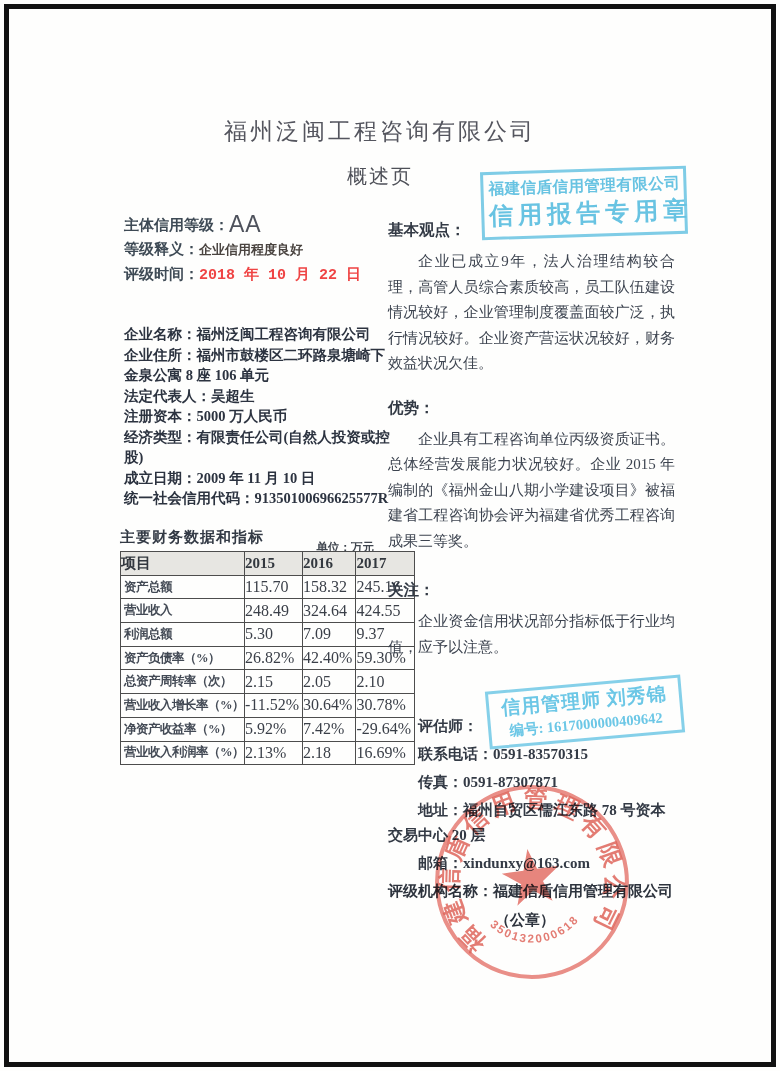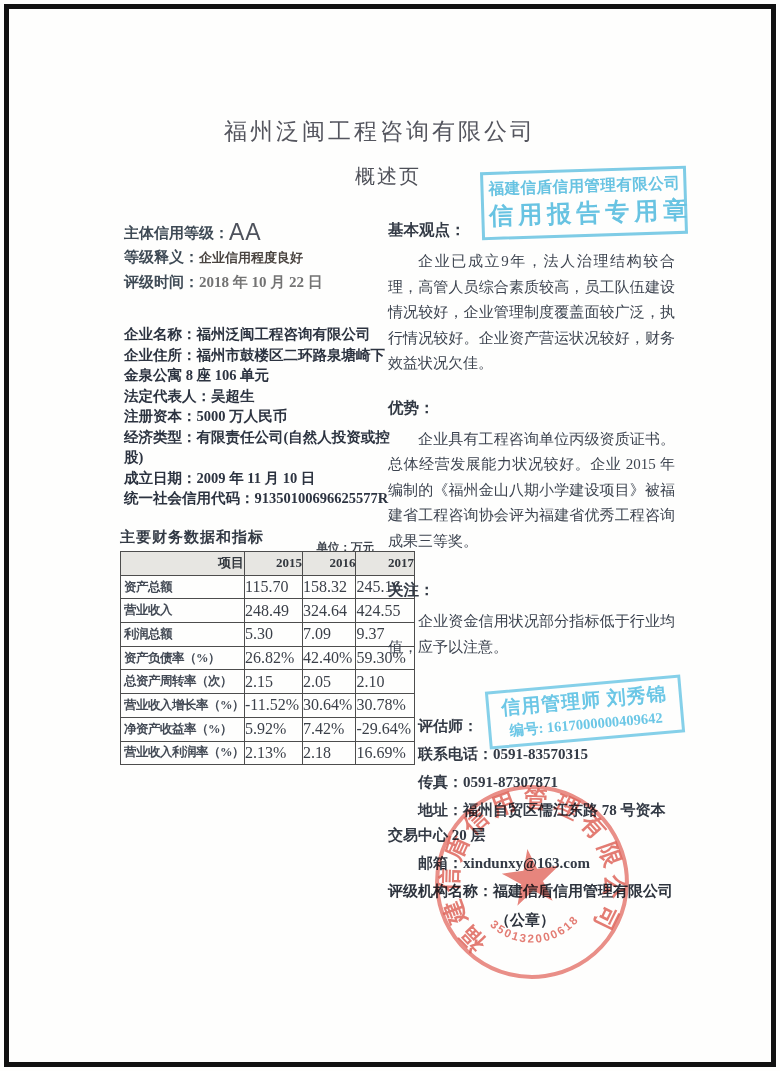--- a/index.html
+++ b/index.html
@@ -4,40 +4,40 @@
 <style>
   html,body{margin:0;padding:0;}
   body{width:780px;height:1071px;background:#ffffff;position:relative;
        font-family:"Liberation Serif","DejaVu Serif",serif;color:#3a3f49;}
   .page{position:absolute;inset:0;width:780px;height:1071px;overflow:hidden;background:#fefefd;}
   .frame{position:absolute;top:4px;left:4px;right:4px;bottom:4px;border:5px solid #111;pointer-events:none;}
 
   
   .doc-title{position:absolute;top:116px;left:0;width:760px;text-align:center;
              font-size:23px;letter-spacing:3px;color:#54555e;font-weight:500;}
-  .doc-subtitle{position:absolute;top:163px;left:8px;width:760px;text-align:center;
+  .doc-subtitle{position:absolute;top:163px;left:0;width:760px;text-align:center;
              font-size:20px;letter-spacing:2px;color:#4e5058;font-weight:500;}
 
   
-  .rating{position:absolute;left:124px;top:220px;width:270px;font-size:15px;line-height:24px;color:#3e4a55;font-weight:600;}
+  .rating{position:absolute;left:124px;top:212px;width:270px;font-size:15px;line-height:24px;color:#3e4a55;font-weight:600;}
   .rating .grade-val{font-family:"Liberation Sans","DejaVu Sans",sans-serif;font-size:23px;color:#4e525c;font-weight:400;letter-spacing:1px;vertical-align:-2px;}
   .rating .meaning-val{font-size:13px;color:#4a4440;}
-  .rating .date-val{color:#737373;}
+  .rating .date-val{color:#ef4444;font-family:Liberation Mono, monospace;}
 
   .company{position:absolute;left:124px;top:324px;width:274px;font-size:14.5px;line-height:20.5px;
            font-weight:600;color:#2c3340;}
   .company .co-field{display:inline;}
 
   .fin-head{position:absolute;left:120px;top:528px;width:254px;}
   .fin-title{font-size:15px;font-weight:700;color:#333a45;letter-spacing:1px;display:inline-block;}
   .fin-unit{font-size:11.5px;color:#40464f;float:right;margin-top:12px;font-weight:600;}
   table.fin{position:absolute;left:120px;top:551px;border-collapse:collapse;table-layout:fixed;
             font-size:13px;color:#3a3f48;}
   table.fin th, table.fin td{border:1px solid #4d4d4d;height:22.7px;padding:0;}
-  table.fin th{background:#e7e6e2;font-weight:700;text-align:right;font-size:13px;color:#33383f;}
+  table.fin th{background:#e7e6e2;font-weight:700;text-align:left;font-size:15px;color:#33383f;}
   table.fin td.item{font-size:12.5px;padding-left:3px;white-space:nowrap;color:#434a55;font-weight:600;letter-spacing:-0.5px;}
   table.fin td.num{text-align:left;padding-right:3px;font-size:16px;white-space:nowrap;}
   .col-item{width:117px;} .col-yr{width:44px;}
 
   
   .col-right{position:absolute;left:388px;top:220px;width:287px;font-size:15px;color:#3d4450;}
   .sec-h{font-weight:700;font-size:15.5px;color:#333a45;margin:0;font-family:Liberation Mono, monospace;}
   .sec-p{margin:8px 0 0 0;line-height:25.5px;text-indent:2em;text-align:justify;}
   .h-strength{margin-top:21px;}
   .h-concern{margin-top:26px;}

